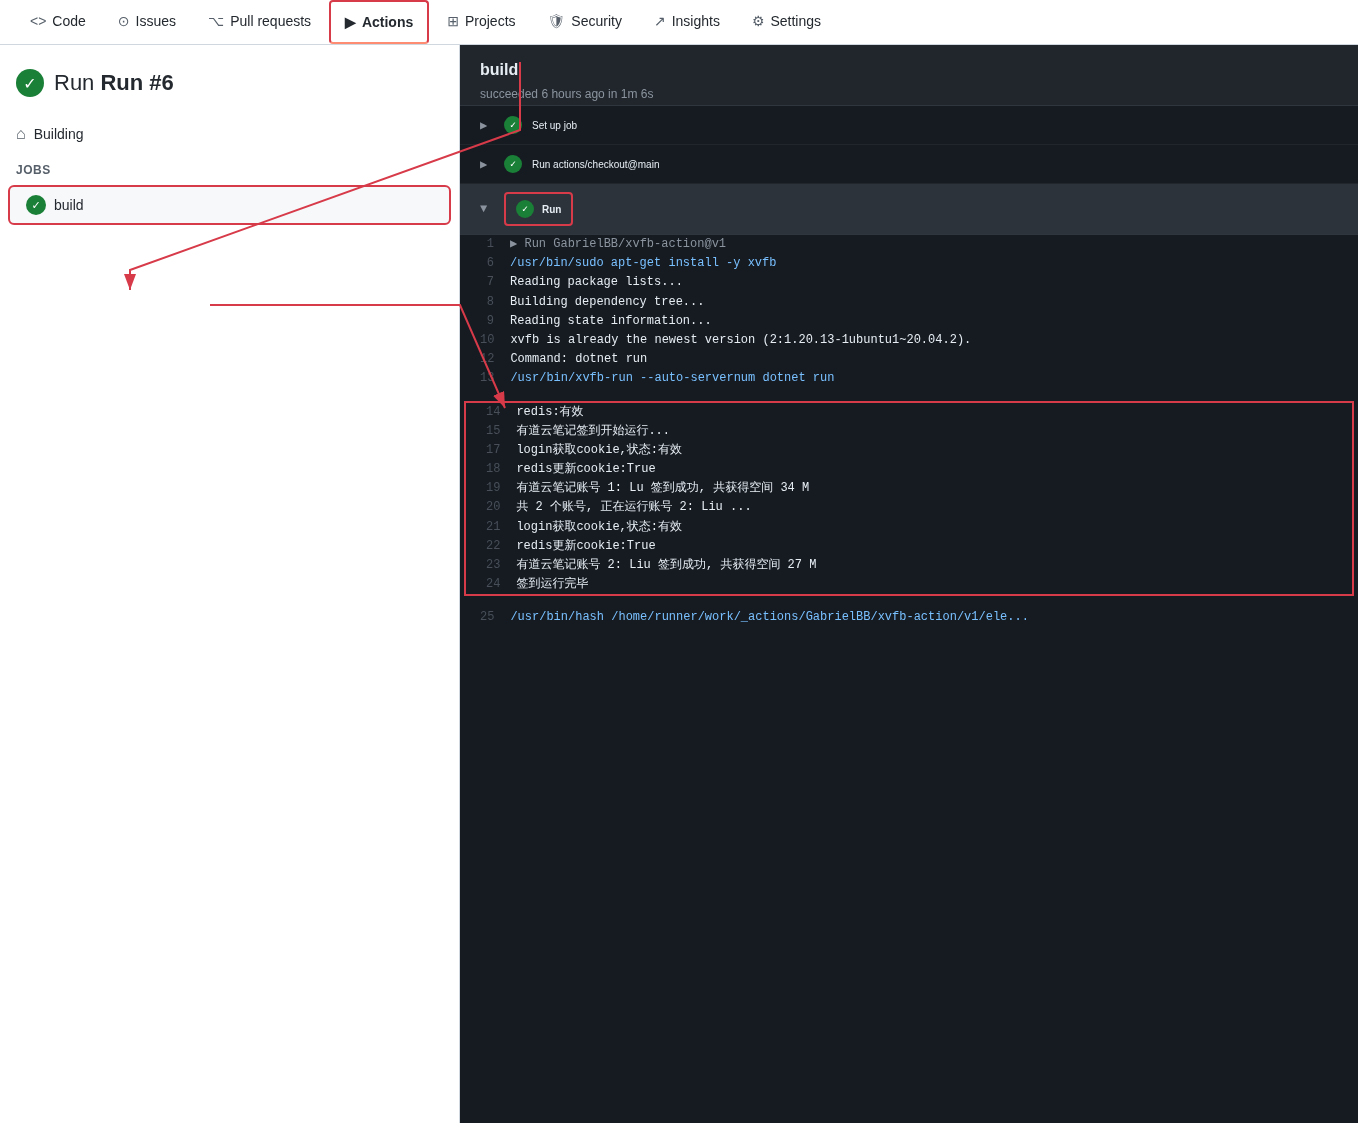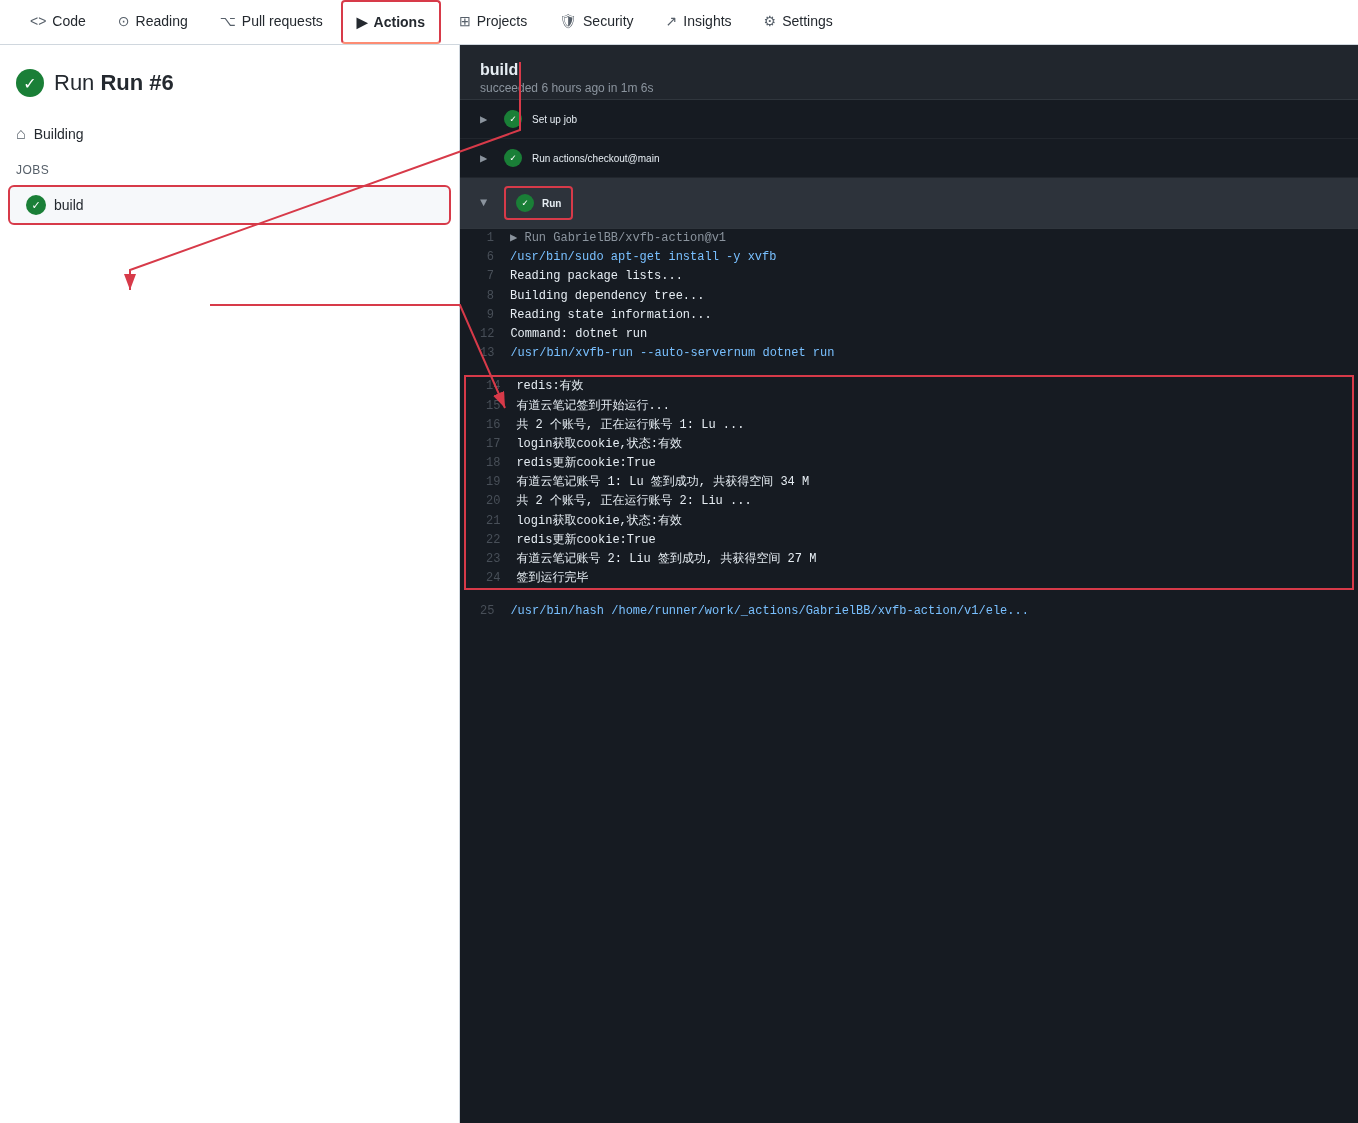--- a/index.html
+++ b/index.html
@@ -76,21 +76,21 @@
       gap: 8px;
       color: #24292f;
       cursor: pointer;
       font-size: 14px;
     }
     .home-icon { font-size: 16px; color: #57606a; }
 
     .jobs-label {
       padding: 12px 16px 8px 16px;
       font-size: 12px;
-      font-weight: 400;
+      font-weight: 700;
       color: #57606a;
       text-transform: uppercase;
       letter-spacing: 0.5px;
     }
 
     .job-item {
       display: flex;
       align-items: center;
       gap: 8px;
       padding: 8px 16px;
@@ -132,21 +132,21 @@
     .log-header-title {
       font-size: 16px;
       font-weight: 600;
       color: #e6edf3;
       font-family: -apple-system, BlinkMacSystemFont, 'Segoe UI', Helvetica, Arial, sans-serif;
     }
     .log-header-sub {
       font-size: 12px;
       color: #8b949e;
       font-family: -apple-system, BlinkMacSystemFont, 'Segoe UI', Helvetica, Arial, sans-serif;
-      margin-top: 2px;
+      margin-top: 8px;
     }
 
     
     .step-row {
       display: flex;
       align-items: center;
       gap: 10px;
       padding: 10px 20px;
       border-bottom: 1px solid #21262d;
       cursor: pointer;
@@ -246,21 +246,21 @@
 </head>
 <body>
 
 <nav class="top-nav">
   <div class="nav-item">
     <span class="nav-item-icon">&lt;&gt;</span>
     <span>Code</span>
   </div>
   <div class="nav-item">
     <span class="nav-item-icon">⊙</span>
-    <span>Reading</span>
+    <span>Issues</span>
   </div>
   <div class="nav-item">
     <span class="nav-item-icon">⌥</span>
     <span>Pull requests</span>
   </div>
   <div class="nav-item active nav-actions-box">
     <span class="nav-item-icon">▶</span>
     <span>Actions</span>
   </div>
   <div class="nav-item">
@@ -348,42 +348,42 @@
       </div>
       <div class="log-line">
         <span class="line-num">8</span>
         <span class="line-content">Building dependency tree...</span>
       </div>
       <div class="log-line">
         <span class="line-num">9</span>
         <span class="line-content">Reading state information...</span>
       </div>
       <div class="log-line">
+        <span class="line-num">10</span>
+        <span class="line-content">xvfb is already the newest version (2:1.20.13-1ubuntu1~20.04.2).</span>
+      </div>
+      <div class="log-line">
         <span class="line-num">12</span>
         <span class="line-content">Command: dotnet run</span>
       </div>
       <div class="log-line">
         <span class="line-num">13</span>
         <span class="line-content blue">/usr/bin/xvfb-run --auto-servernum dotnet run</span>
       </div>
     </div>
 
     <div class="highlight-block">
       <div class="log-lines">
         <div class="log-line">
           <span class="line-num">14</span>
           <span class="line-content">redis:有效</span>
         </div>
         <div class="log-line">
           <span class="line-num">15</span>
           <span class="line-content">有道云笔记签到开始运行...</span>
-        </div>
-        <div class="log-line">
-          <span class="line-num">16</span>
-          <span class="line-content">共 2 个账号, 正在运行账号 1: Lu ...</span>
         </div>
         <div class="log-line">
           <span class="line-num">17</span>
           <span class="line-content">login获取cookie,状态:有效</span>
         </div>
         <div class="log-line">
           <span class="line-num">18</span>
           <span class="line-content">redis更新cookie:True</span>
         </div>
         <div class="log-line">

